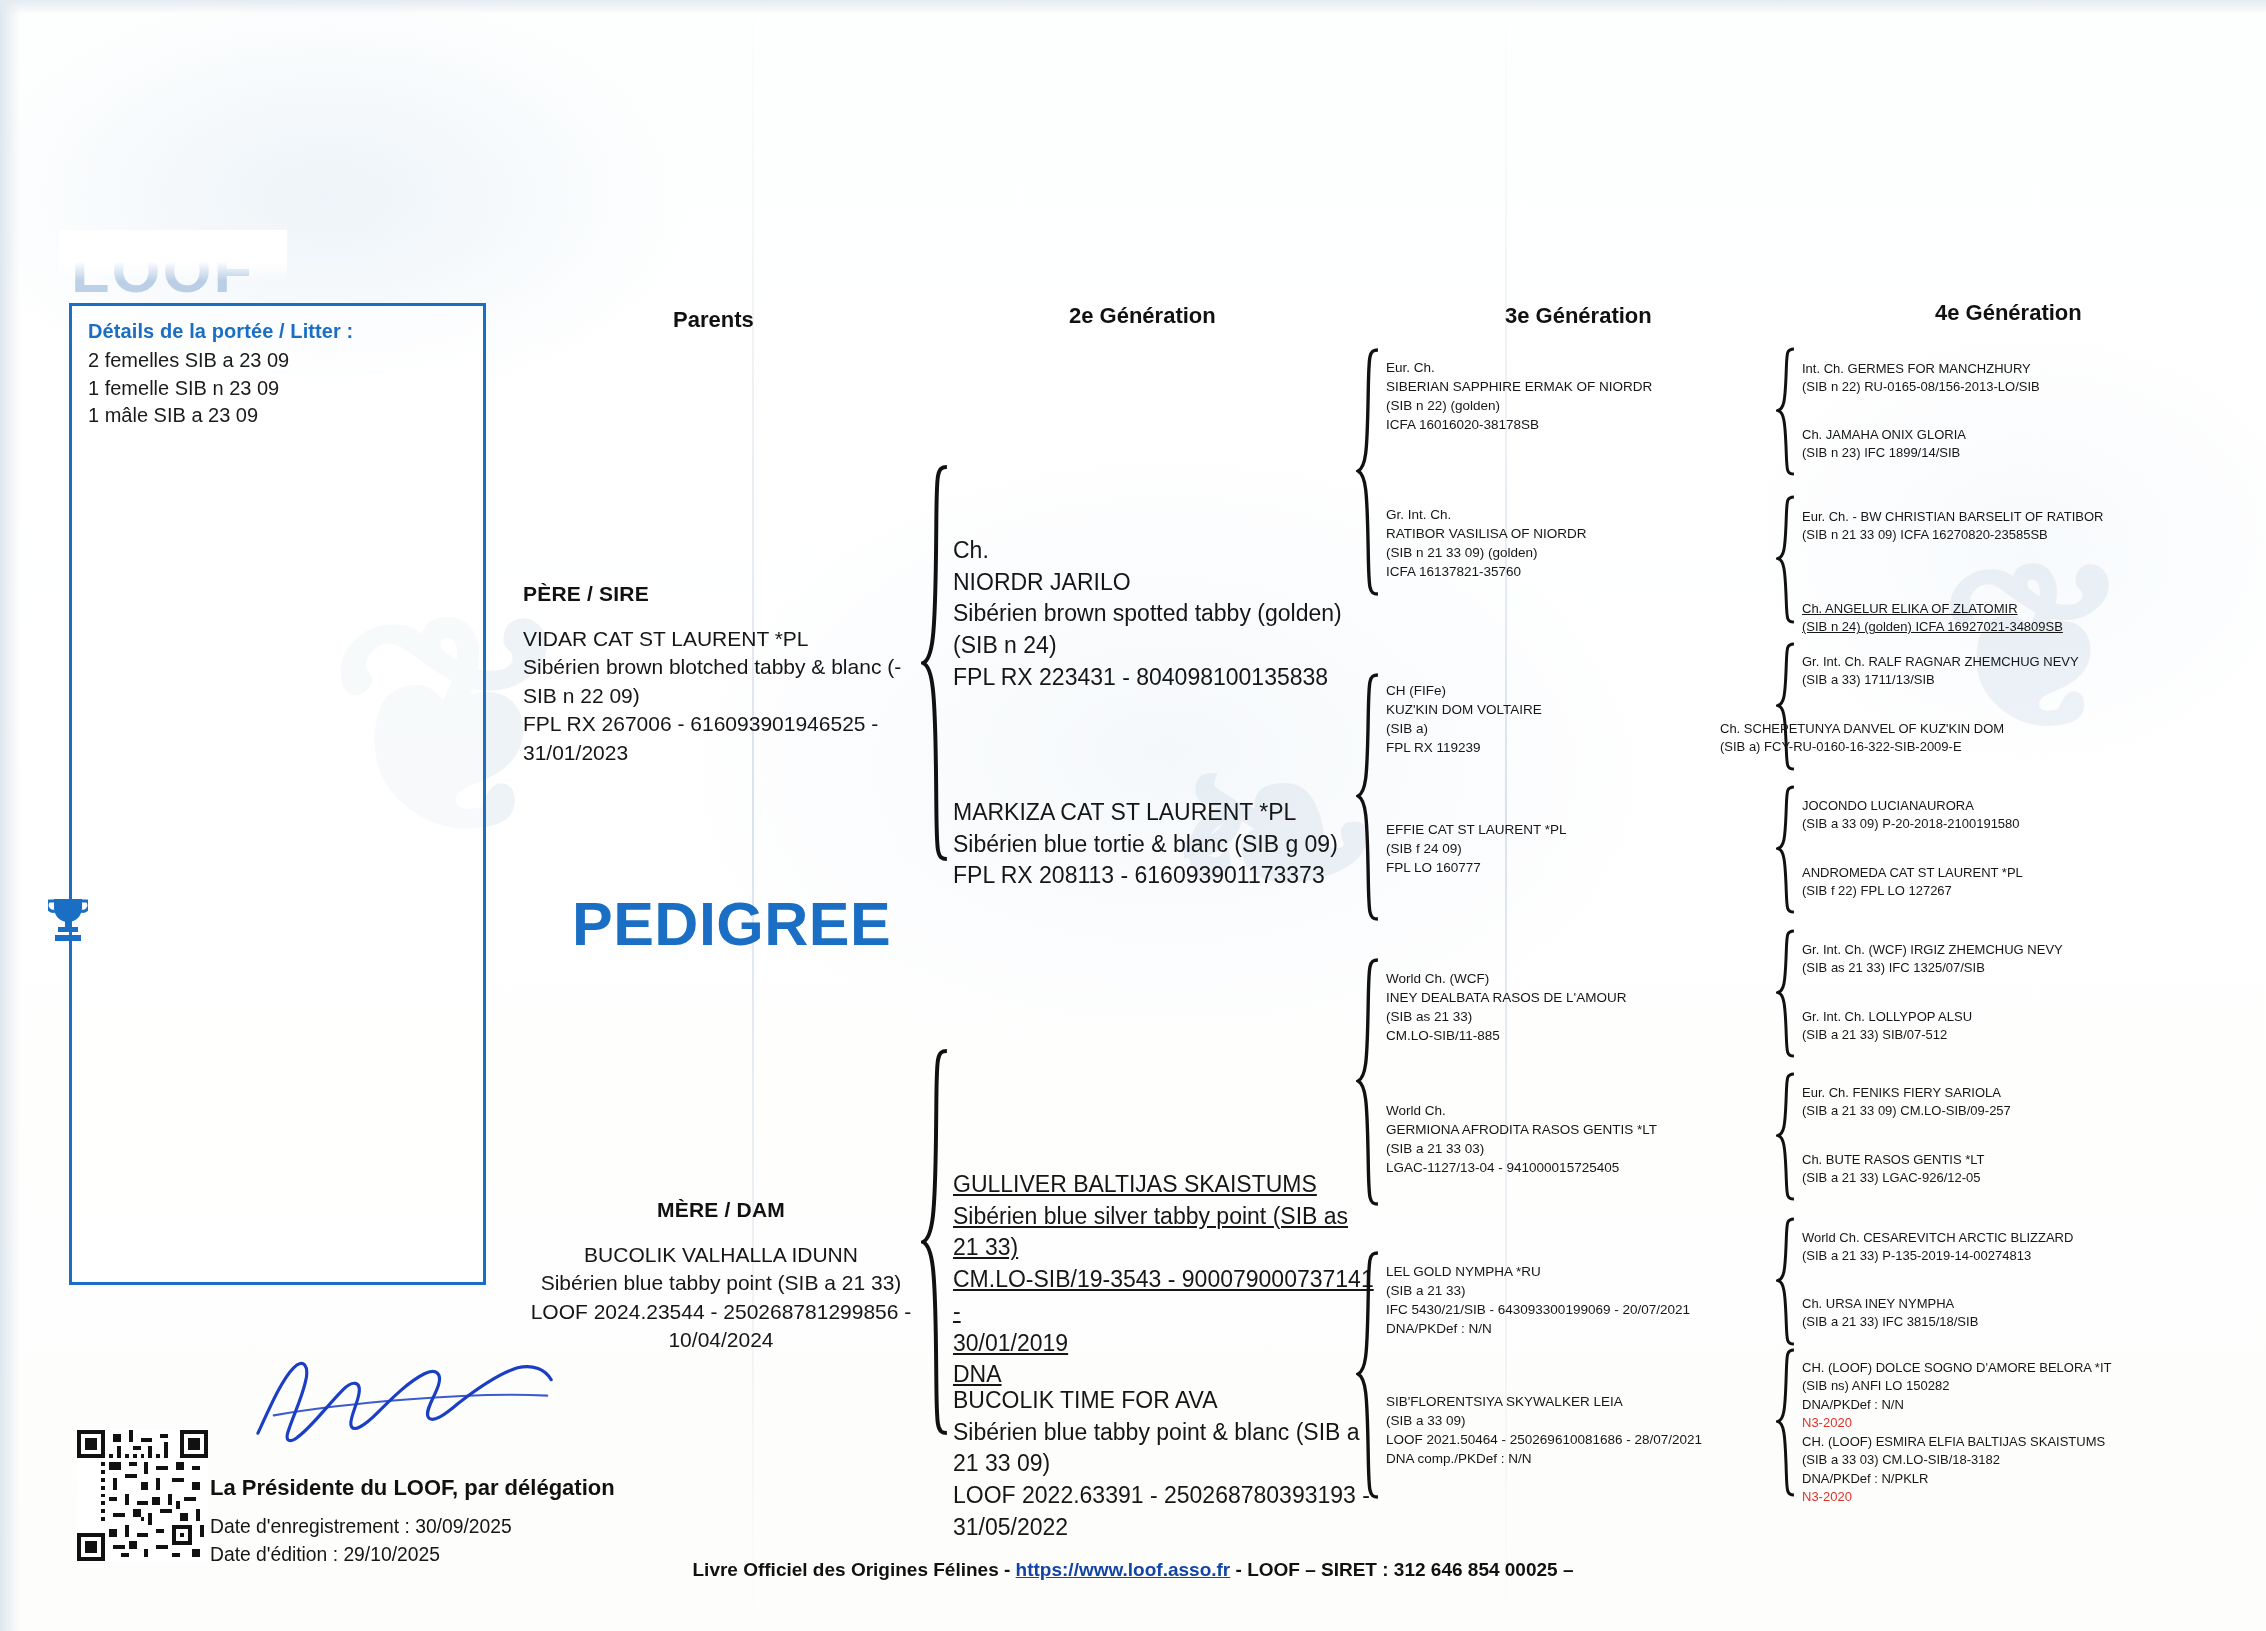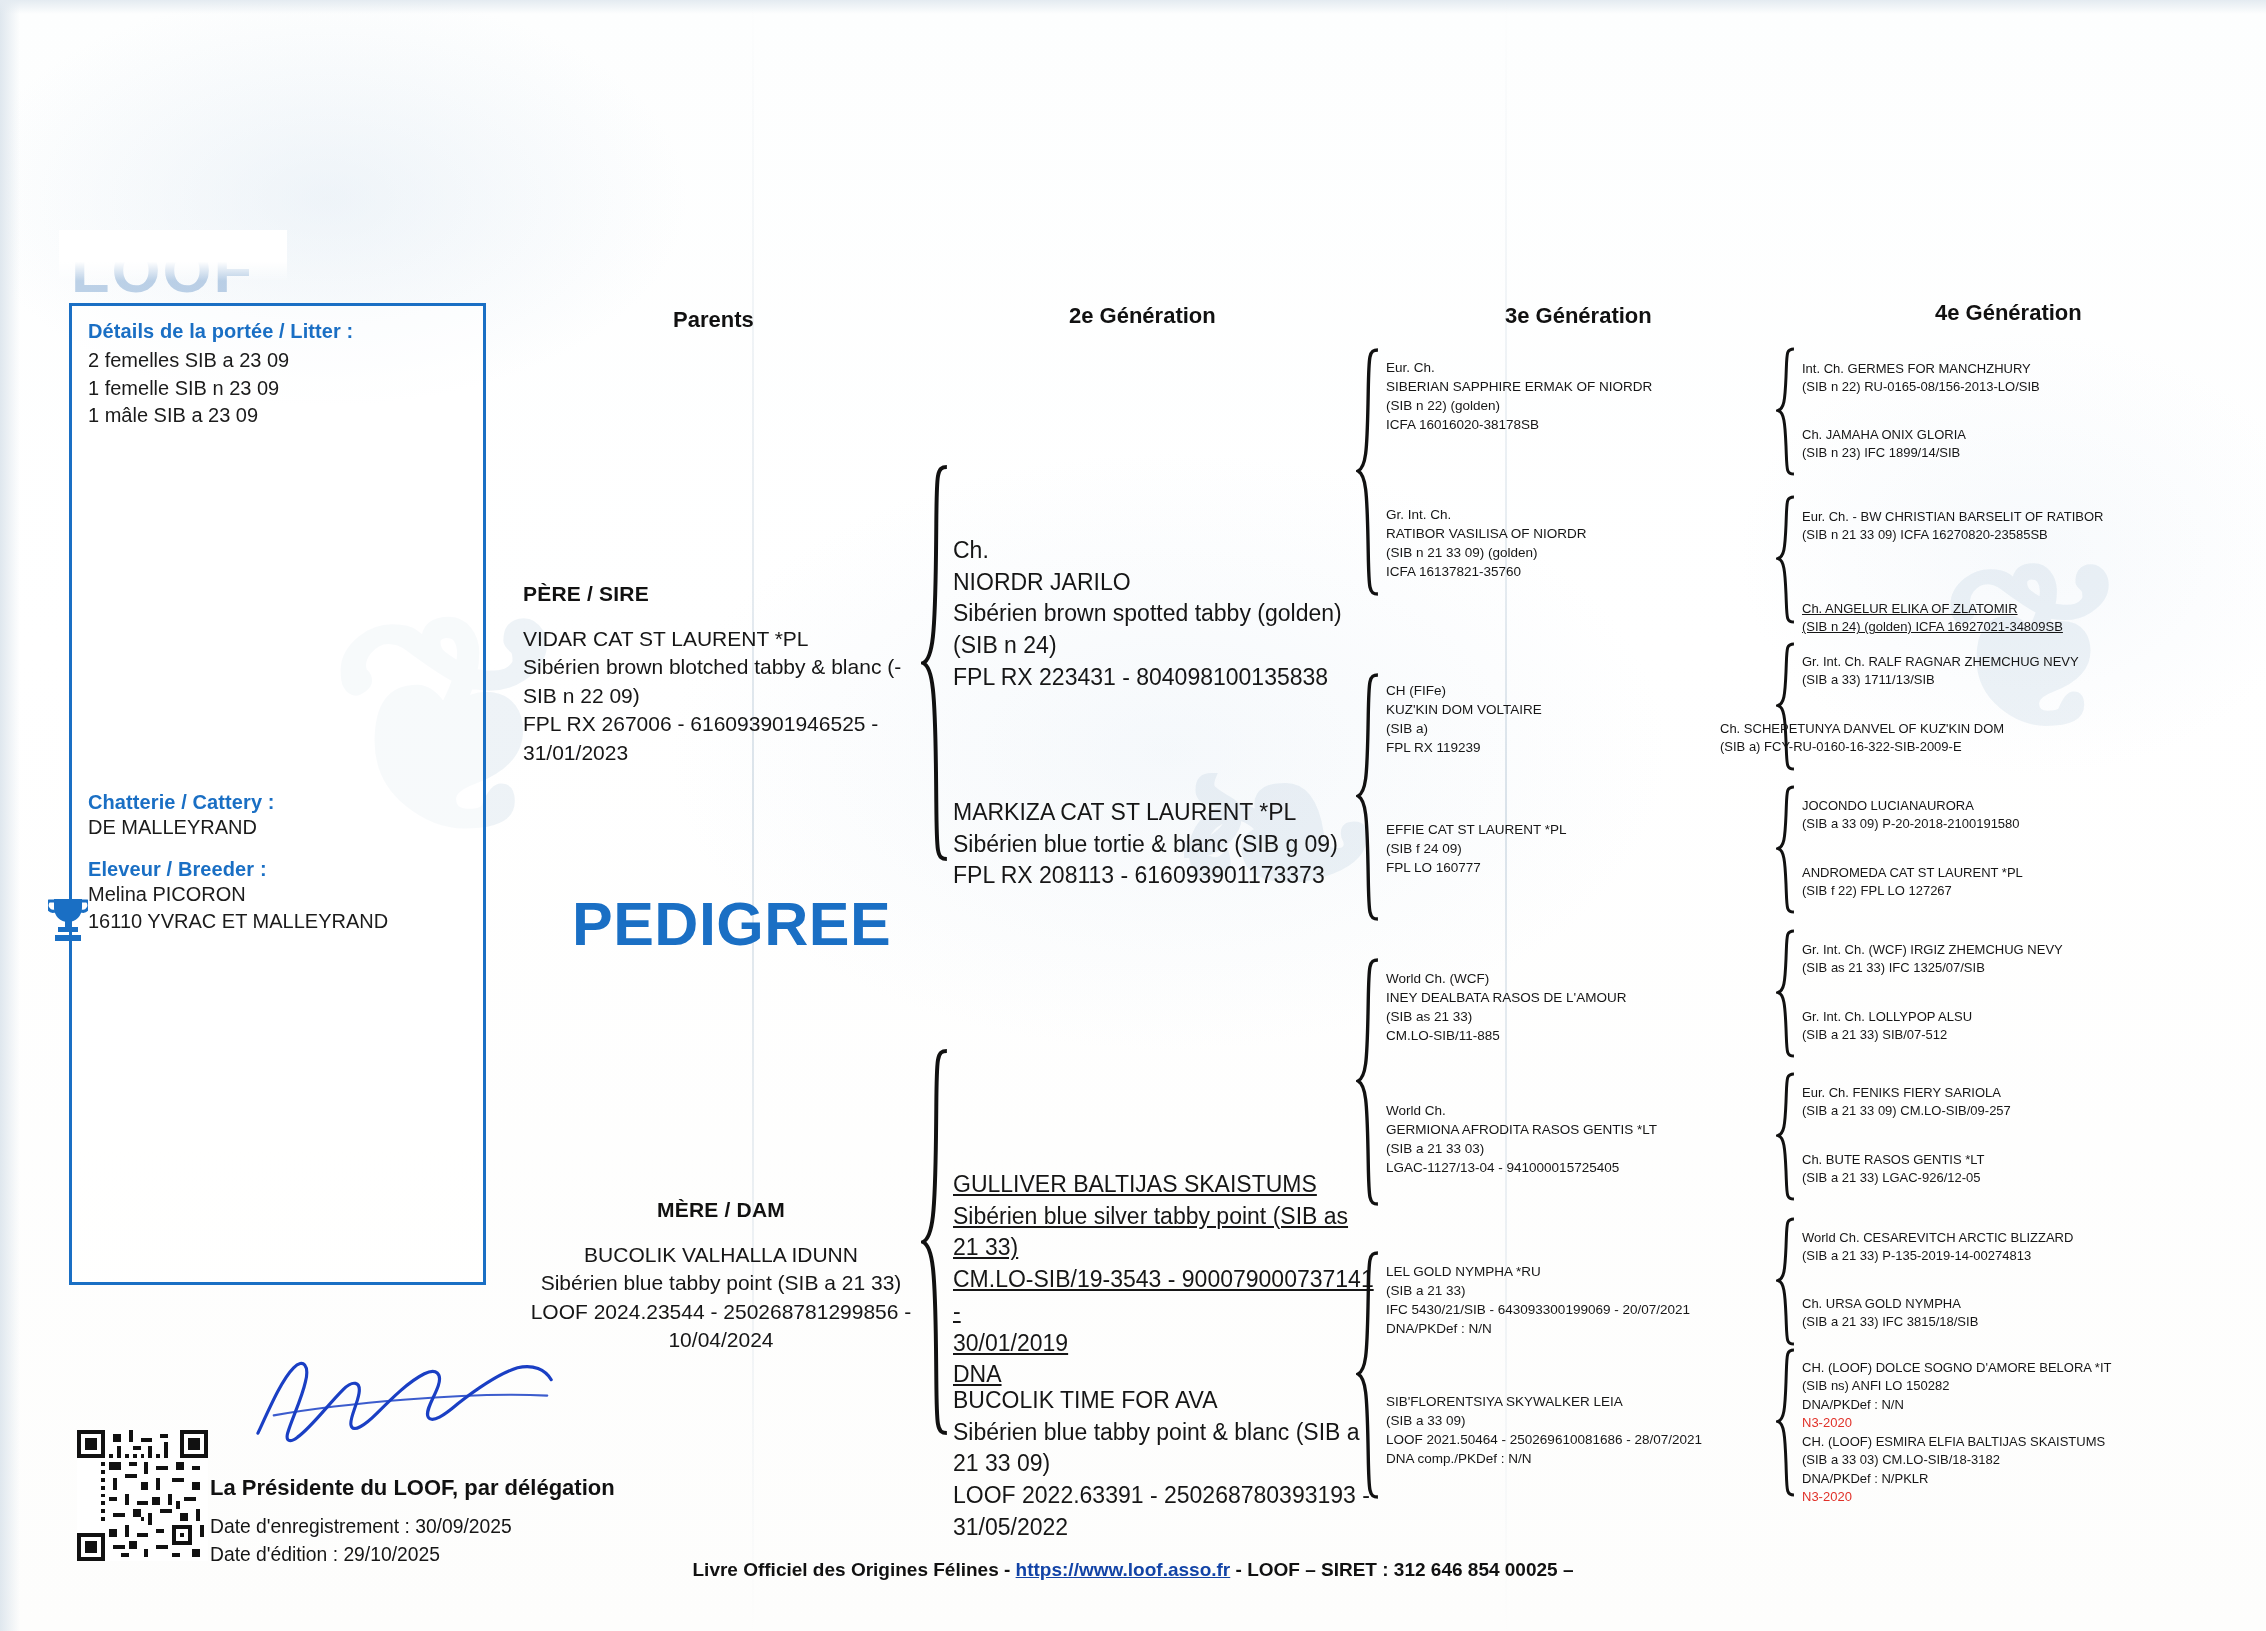--- a/index.html
+++ b/index.html
@@ -114,28 +114,20 @@
 <div class="logo-ghost">LOOF</div>
 <div class="logo-mask"></div>
 
 <div class="info-box">
   <div class="info-inner">
     <div class="lbl blk">Détails de la portée / Litter :</div>
     <div class="val">2 femelles SIB a 23 09</div>
     <div class="val">1 femelle SIB n 23 09</div>
     <div class="val">1 mâle SIB a 23 09</div>
   </div>
-  <div class="cattery-wrap">
-    <div class="lbl">Chatterie / Cattery :</div>
-    <div class="val">DE MALLEYRAND</div>
-    <div class="sp"></div>
-    <div class="lbl">Eleveur / Breeder :</div>
-    <div class="val">Melina PICORON</div>
-    <div class="val">16110 YVRAC ET MALLEYRAND</div>
-  </div>
 </div>
 
 <div class="trophy">
   <svg viewBox="0 0 40 46" width="40" height="46">
     <path d="M6 4 h28 v9 a14 14 0 0 1 -28 0 z" fill="#1a6fc4"></path>
     <path d="M6 6 h-5 a6 6 0 0 0 6 10" fill="none" stroke="#1a6fc4" stroke-width="3"></path>
     <path d="M34 6 h5 a6 6 0 0 1 -6 10" fill="none" stroke="#1a6fc4" stroke-width="3"></path>
     <rect x="17" y="22" width="6" height="10" fill="#1a6fc4"></rect>
     <rect x="10" y="32" width="20" height="5" fill="#1a6fc4"></rect>
     <rect x="7" y="40" width="26" height="6" fill="#1a6fc4"></rect>
@@ -290,21 +282,21 @@
 </div>
 <div class="node n4" style="left:1802px;top:1151px;width:426px;">
   <div>Ch. BUTE RASOS GENTIS *LT</div>
   <div>(SIB a 21 33)  LGAC-926/12-05</div>
 </div>
 <div class="node n4" style="left:1802px;top:1229px;width:426px;">
   <div>World Ch. CESAREVITCH ARCTIC BLIZZARD</div>
   <div>(SIB a 21 33)  P-135-2019-14-00274813</div>
 </div>
 <div class="node n4" style="left:1802px;top:1295px;width:426px;">
-  <div>Ch. URSA GOLD NYMPHA</div>
+  <div>Ch. URSA INEY NYMPHA</div>
   <div>(SIB a 21 33)  IFC 3815/18/SIB</div>
 </div>
 <div class="node n4" style="left:1802px;top:1359px;width:436px;">
   <div>CH. (LOOF) DOLCE SOGNO D'AMORE BELORA *IT</div>
   <div>(SIB ns)  ANFI LO 150282</div>
   <div>DNA/PKDef : N/N</div>
   <div class="redflag">N3-2020</div>
 </div>
 <div class="node n4" style="left:1802px;top:1433px;width:436px;">
   <div>CH. (LOOF) ESMIRA ELFIA BALTIJAS SKAISTUMS</div>

